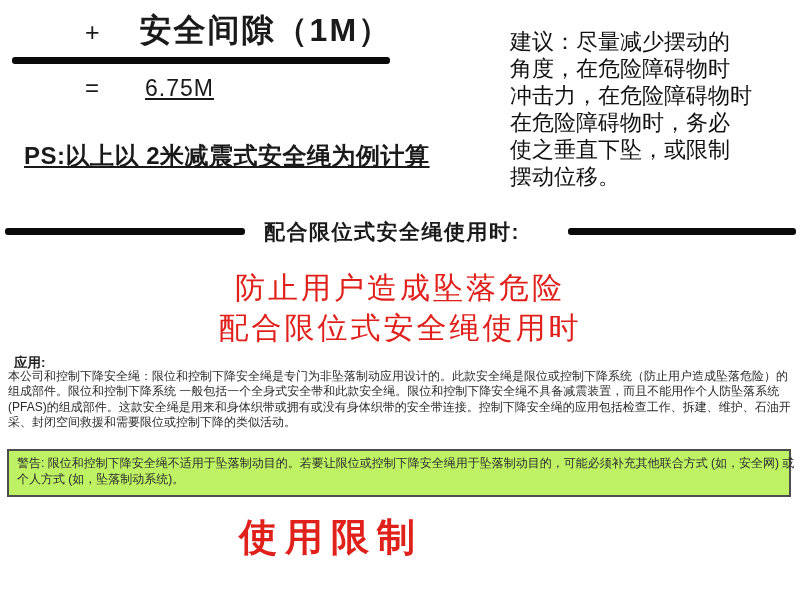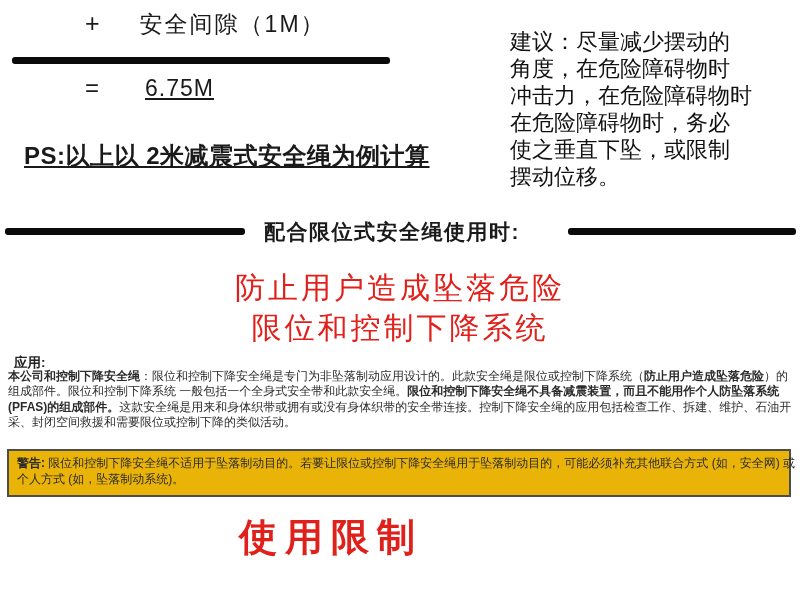--- a/index.html
+++ b/index.html
@@ -4,45 +4,45 @@
 <style>
   html,body{margin:0;padding:0;background:#fff;}
   .page{
     position:relative;width:800px;height:600px;background:#ffffff;
     font-family:"Liberation Sans","DejaVu Sans",sans-serif;color:#1a1a1a;
     overflow:hidden;
   }
   
   .f-row1{position:absolute;top:9px;left:85px;display:flex;align-items:baseline;}
   .f-plus{font-size:25px;font-weight:500;margin-right:40px;}
-  .f-gap{font-size:23px;font-weight:400;letter-spacing:2px;}
+  .f-gap{font-size:32px;font-weight:700;letter-spacing:2px;}
   .f-line{position:absolute;top:57px;left:12px;width:378px;height:7px;background:#0a0a0a;border-radius:3px;}
   .f-row2{position:absolute;top:74px;left:85px;display:flex;align-items:baseline;}
   .f-eq{font-size:24px;font-weight:500;margin-right:46px;}
   .f-res{font-size:23px;font-weight:500;letter-spacing:1px;text-decoration:underline;}
   .f-ps{position:absolute;top:140px;left:24px;font-size:24px;font-weight:700;letter-spacing:0.5px;white-space:nowrap;text-decoration:underline;}
   
   .suggestion{position:absolute;top:30px;left:510px;width:288px;font-size:22px;line-height:27px;color:#111;}
   .suggestion div{white-space:nowrap;font-family:Liberation Mono, monospace;}
   
   .div-line{position:absolute;height:7px;background:#0a0a0a;border-radius:3px;}
   .div-line.l{top:228px;left:5px;width:240px;}
   .div-line.r{top:228px;left:568px;width:228px;}
   .div-label{position:absolute;top:218px;left:264px;font-size:21px;font-weight:600;letter-spacing:1.5px;white-space:nowrap;}
   
   .red-head{position:absolute;top:268px;left:0;width:800px;text-align:center;
     font-size:30px;line-height:40px;font-weight:500;letter-spacing:3px;}
   
   .app-heading{position:absolute;top:354px;left:14px;font-size:13.5px;font-weight:700;color:#222;}
   .app-body{position:absolute;top:369px;left:8px;width:790px;font-size:12px;line-height:15.4px;color:#2b2b2b;}
   .app-body .ln{white-space:nowrap;}
-  .b{font-weight:700;}
+  .b{font-weight:400;}
   
   .warn-box{position:absolute;top:449px;left:7px;width:784px;height:48px;box-sizing:border-box;
-    border:2px solid #4d4d4d;padding:5px 8px;font-size:12px;line-height:15.5px;color:#2b2b2b;background:#eab308;}
+    border:2px solid #4d4d4d;padding:5px 8px;font-size:12px;line-height:15.5px;color:#2b2b2b;background:#bef264;}
   .warn-box .ln{white-space:nowrap;}
   
   .use-limit{position:absolute;top:512px;left:0;width:662px;text-align:center;
     font-size:38px;font-weight:700;letter-spacing:8px;}
 </style>
 </head>
 <body>
 
 <div class="page">
 
@@ -65,21 +65,21 @@
     <div>使之垂直下坠，或限制</div>
     <div>摆动位移。</div>
   </div>
 
   <div class="div-line l"></div>
   <div class="div-label">配合限位式安全绳使用时:</div>
   <div class="div-line r"></div>
 
   <div class="red-head" style="color: rgb(224, 32, 26);">
     <div>防止用户造成坠落危险</div>
-    <div>限位和控制下降系统</div>
+    <div>配合限位式安全绳使用时</div>
   </div>
 
   <div class="app-heading">应用:</div>
   <div class="app-body">
     <div class="ln"><span class="b">本公司和控制下降安全绳</span><span>：限位和控制下降安全绳是专门为非坠落制动应用设计的。此款安全绳是限位或控制下降系统（</span><span class="b">防止用户造成坠落危险</span><span>）的</span></div>
     <div class="ln"><span>组成部件。限位和控制下降系统 一般包括一个全身式安全带和此款安全绳。</span><span class="b">限位和控制下降安全绳不具备减震装置，而且不能用作个人防坠落系统</span></div>
     <div class="ln"><span class="b">(PFAS)的组成部件。</span><span>这款安全绳是用来和身体织带或拥有或没有身体织带的安全带连接。控制下降安全绳的应用包括检查工作、拆建、维护、石油开</span></div>
     <div class="ln"><span>采、封闭空间救援和需要限位或控制下降的类似活动。</span></div>
   </div>
 

